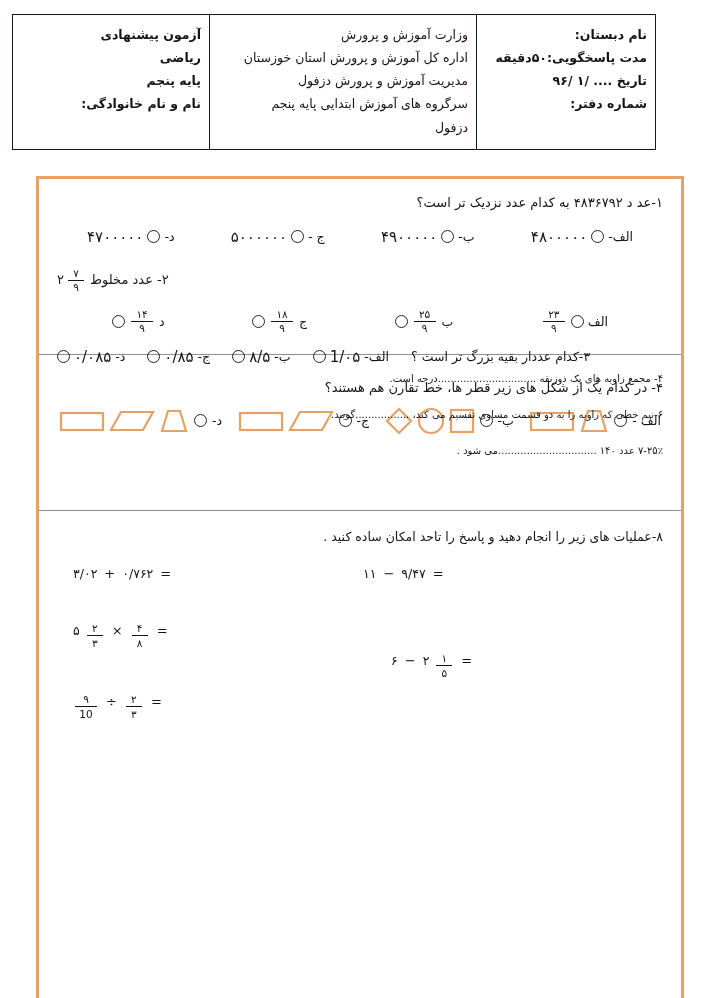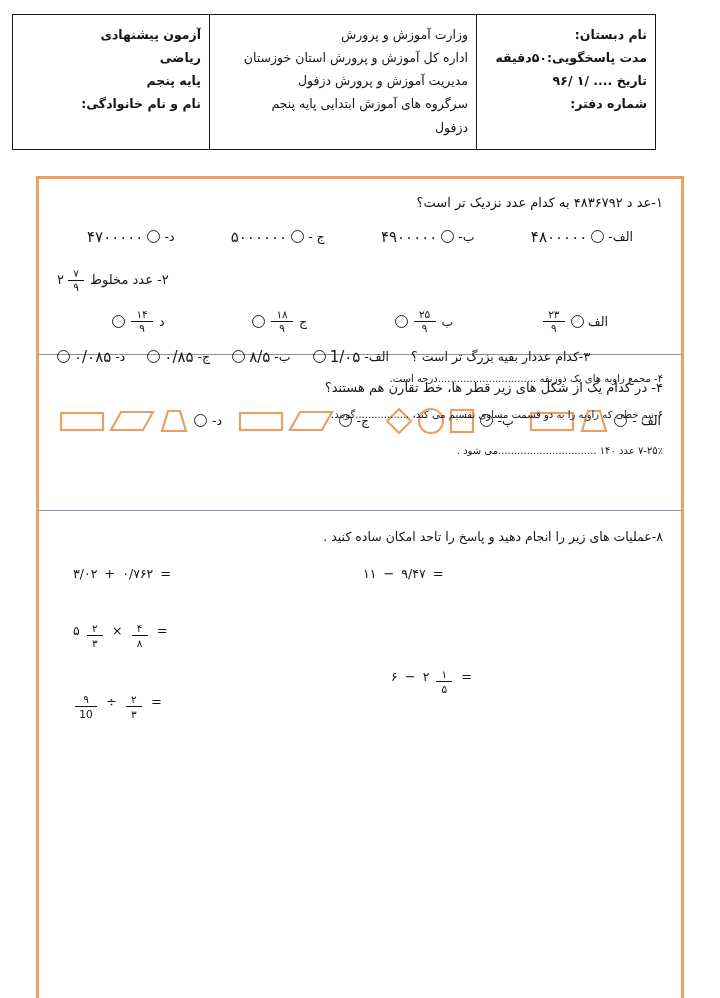--- a/index.html
+++ b/index.html
@@ -209,21 +209,21 @@
   .ops-grid {
     display: flex;
     flex-direction: row;
     direction: rtl;
     justify-content: flex-start;
   }
   .ops-col {
     display: flex;
     flex-direction: column;
   }
-  .ops-col-right { width: 300px; padding-right: 120px; box-sizing: border-box; gap: 16px; }
+  .ops-col-right { width: 300px; padding-right: 120px; box-sizing: border-box; }
   .ops-col-left  { width: 290px; padding-right: 10px; box-sizing: border-box; }
 
   .op-item {
     font-size: 12.5px;
     direction: ltr;
     display: flex;
     flex-direction: row;
     align-items: flex-start;
     gap: 5px;
     white-space: nowrap;

